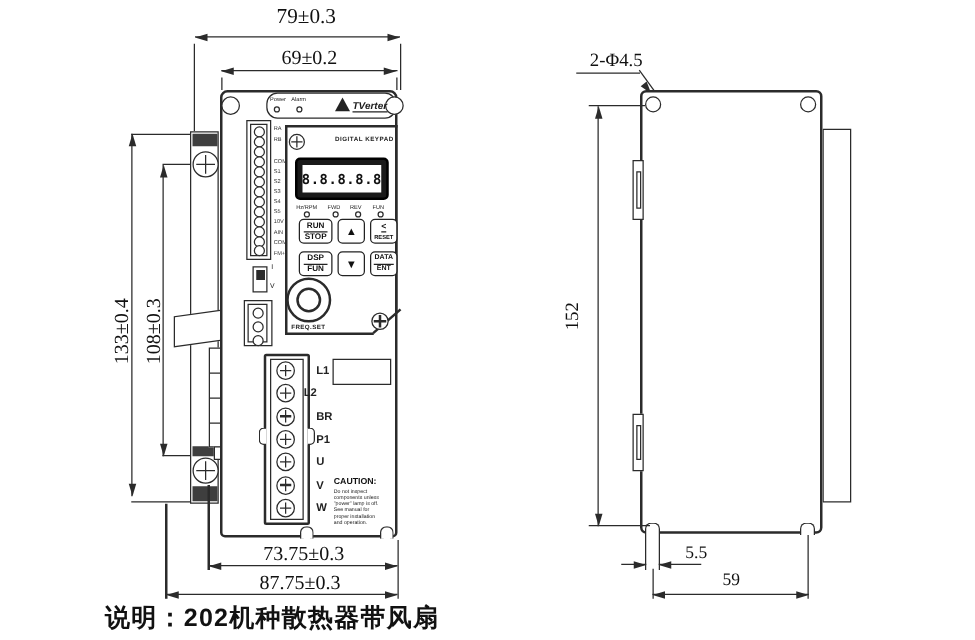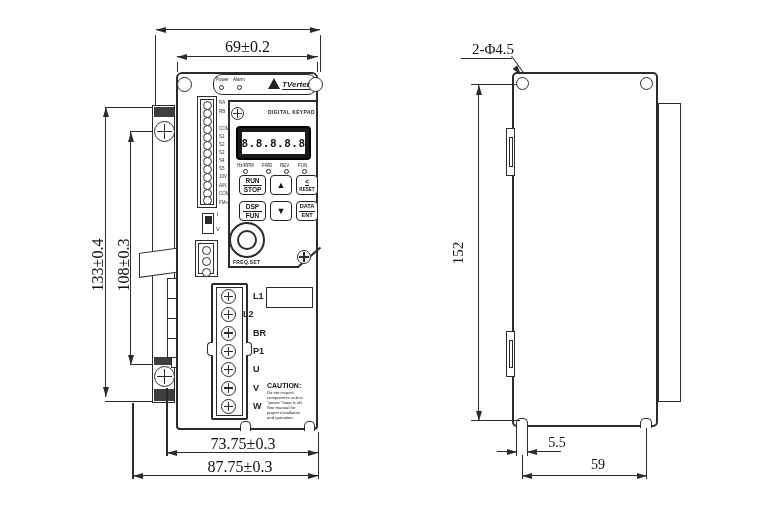--- a/index.html
+++ b/index.html
@@ -32,20 +32,21 @@
   .display{position:absolute;background:#1a1a1a;border:2px solid #000;border-radius:4px;box-sizing:border-box}
   .caution-line{font-size:4.2px;line-height:5px;color:#222}
 </style>
 </head>
 <body>
 
 <div class="canvas">
 
   <div class="abs" style="left:0;top:0;width:400px;height:512px">
 
+    <div class="dimtext" style="left:195px;top:3px;width:100px;text-align:center;font-size:17px">79±0.3</div>
     <div class="ln" style="left:156px;top:29px;width:164px;height:1.4px"></div>
     <div class="ar l" style="left:156px;top:27px"></div>
     <div class="ar r" style="left:310px;top:27px"></div>
     <div class="ln" style="left:155px;top:35px;width:1.2px;height:70px"></div>
     <div class="ln" style="left:319.5px;top:35px;width:1.2px;height:37px"></div>
 
     <div class="dimtext" style="left:200px;top:38px;width:95px;text-align:center;font-size:16px">69±0.2</div>
     <div class="ln" style="left:177px;top:56px;width:141px;height:1.4px"></div>
     <div class="ar l" style="left:177px;top:54px"></div>
     <div class="ar r" style="left:307px;top:54px"></div>
@@ -261,22 +262,23 @@
     <div class="ln" style="left:71px;top:420px;width:49px;height:1.2px"></div>
 
     <div class="dimtext" style="left:142px;top:435px;width:30px;text-align:center;font-size:14px">5.5</div>
     <div class="ln" style="left:97px;top:451px;width:20px;height:1.3px"></div>
     <div class="ln" style="left:127px;top:451px;width:34px;height:1.3px"></div>
     <div class="ar r" style="left:107px;top:449px"></div>
     <div class="ar l" style="left:127px;top:449px"></div>
     <div class="ln" style="left:116px;top:428px;width:1.2px;height:28px"></div>
     <div class="ln" style="left:127px;top:428px;width:1.2px;height:28px"></div>
 
-    <div class="dimtext" style="left:165px;top:457px;width:40px;text-align:right;font-size:14px">59</div>
+    <div class="dimtext" style="left:165px;top:457px;width:40px;text-align:center;font-size:14px">59</div>
     <div class="ln" style="left:122px;top:475px;width:125px;height:1.4px"></div>
     <div class="ar l" style="left:122px;top:473px"></div>
     <div class="ar r" style="left:237px;top:473px"></div>
     <div class="ln" style="left:121.5px;top:455px;width:1.2px;height:24px"></div>
     <div class="ln" style="left:246px;top:428px;width:1.2px;height:51px"></div>
   </div>
 
+  <div class="abs" style="left:84px;top:481px;font-size:20px;font-weight:600;color:#111;letter-spacing:1px">说明：202机种散热器带风扇</div>
 
 </div>
 
 </body></html>

